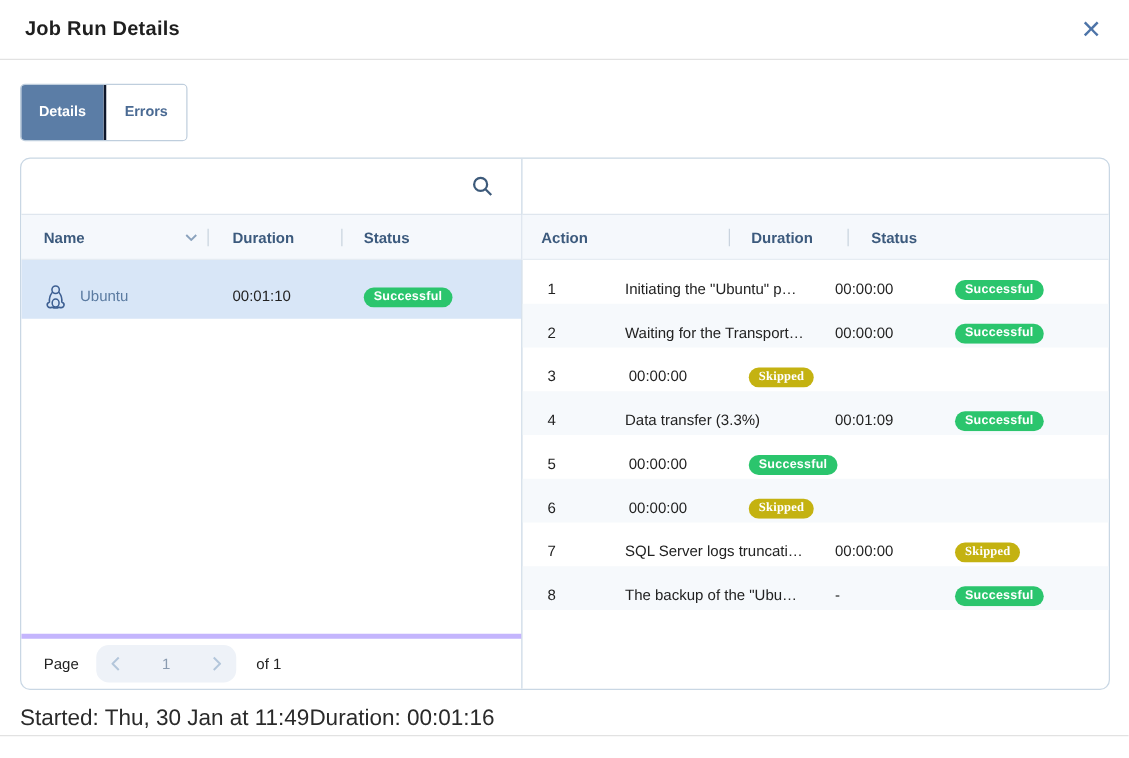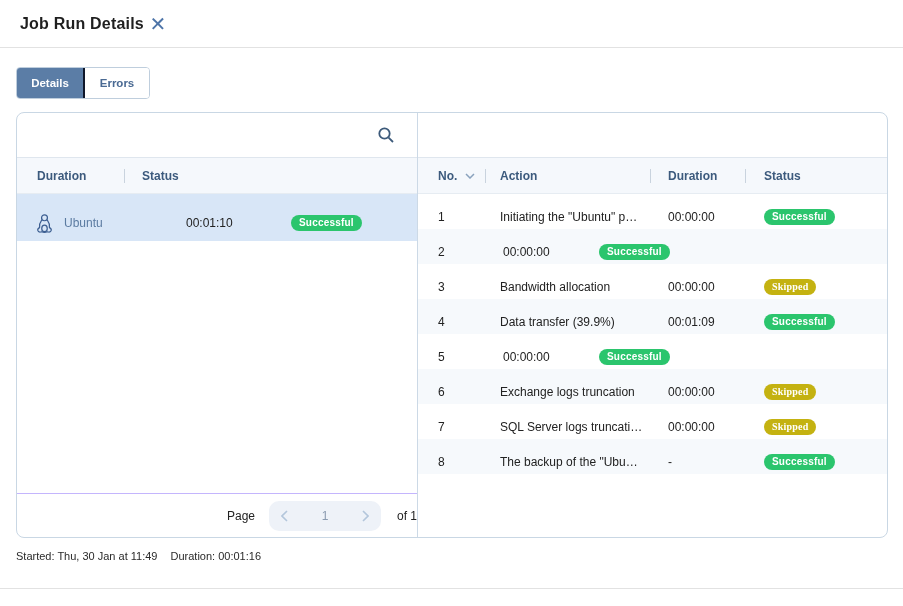--- a/index.html
+++ b/index.html
@@ -1,30 +1,30 @@
 <!DOCTYPE html>
 <html><head>
 <meta charset="utf-8">
 <style>
   * { margin:0; padding:0; box-sizing:border-box; }
   html,body { width:903px; height:606px; background:#fff;
     font-family:"Liberation Sans", sans-serif; overflow:hidden; position:relative; }
 
   
   .dlg-header { height:48px; display:flex; align-items:center;
-    justify-content:flex-start; padding:0 16px 0 20px;
+    justify-content:space-between; padding:0 16px 0 20px;
     border-bottom:1px solid #e2e2e2; }
   .dlg-title { font-size:16px; font-weight:bold; color:#1f1f1f; letter-spacing:.2px; }
   .close-btn { width:28px; height:28px; border:none; background:transparent;
     color:#4d74a8; font-size:20px; line-height:28px; cursor:pointer; }
 
   
   .tabs { display:inline-flex; margin:19px 0 13px 16px;
     border:1px solid #bfcedd; border-radius:4px; overflow:hidden; background:#fff; }
-  .tab { min-width:66px; height:30px; display:flex; align-items:center; justify-content:center;
+  .tab { min-width:66px; height:44px; display:flex; align-items:center; justify-content:center;
     font-size:11.5px; font-weight:bold; color:#4a6a93; background:#fff;
     cursor:pointer; padding:0 12px; }
   .tab.active { background:#5b7da6; color:#fff; }
   .tab:not(.active) { border-left:2px solid #0f172a; }
 
   
   .main { margin:0 15px 0 16px; height:426px; border:1px solid #c9d7e4;
     border-radius:8px; display:flex; overflow:hidden; background:#fff; }
   .pane-left { width:401px; min-width:401px; border-right:1px solid #ccd9e6;
     display:flex; flex-direction:column; }
@@ -66,32 +66,32 @@
 
   .name-cell { display:flex; align-items:center; gap:10px; color:#5b7ba1; }
   .tux-icon { flex:none; display:inline-flex; }
 
   .badge { display:inline-block; padding:2px 8px 3px; border-radius:9px;
     font-size:10px; font-weight:bold; color:#fff; letter-spacing:.2px; }
   .badge.success { background:#2bc56d; }
   .badge.skipped { background:#c4b211;font-family:Liberation Serif, serif; }
 
   
-  .pager-bar { height:44px; border-top:1px solid #c4b5fd; display:flex;
-    align-items:center; padding-left:18px; font-size:12px; color:#222; margin-top:auto;justify-content:flex-end; }
+  .pager-bar { height:44px; border-top:4px solid #c4b5fd; display:flex;
+    align-items:center; padding-left:18px; font-size:12px; color:#222; margin-top:auto; }
   .pager { width:112px; height:30px; background:#eef2f8; border-radius:10px;
     display:flex; align-items:center; justify-content:space-between;
     padding:0 10px; margin:0 16px 0 14px; }
   .pg-btn { border:none; background:transparent; color:#b3c6db; cursor:pointer;
     display:inline-flex; padding:2px; }
   .pg-num { color:#8a9bb0; font-size:12px; width:24px; text-align:center;
     border:none; background:transparent; outline:none; }
 
   
-  .run-footer { margin:12px 16px 0; display:flex; gap:13px; font-size:11px; color:#2a2a2a; }
+  .run-footer { margin:12px 16px 0; display:flex; gap:0; font-size:18px; color:#2a2a2a; }
   .bottom-rule { position:absolute; left:0; right:0; bottom:17px; border-top:1px solid #e2e2e2; }
 </style>
 </head>
 <body>
 
 
 
 
 <div class="dlg-header">
   <div class="dlg-title">Job Run Details</div>
@@ -112,20 +112,28 @@
       <input class="search-input" placeholder="" style="">
       <span class="search-icon">
         <svg viewBox="0 0 18 18" width="18" height="18" fill="none" stroke="#3d5a7a" stroke-width="1.8">
           <circle cx="7.5" cy="7.5" r="5.2"></circle>
             <line x1="11.6" y1="11.6" x2="16" y2="16"></line>
         </svg>
       </span>
     </div>
 
     <div class="thead">
+      <div class="th l-name">
+        <span class="lbl">Name</span>
+        <span class="sort-ico" style="margin-left:auto; margin-right:8px;">
+          <svg viewBox="0 0 10 6" width="10" height="6" fill="none" stroke="#8aa2bd" stroke-width="1.5">
+              <polyline points="1,1 5,5 9,1"></polyline>
+            </svg>
+        </span>
+      </div>
       <div class="th l-dur">
         <span class="lbl">Duration</span>
       </div>
       <div class="th l-stat">
         <span class="lbl">Status</span>
       </div>
     </div>
 
     <div class="rows" id="left-rows">
         <div class="row l-row selected">
@@ -162,28 +170,20 @@
         </button>
       </span>
       <span>of 1</span>
     </div>
   </div>
 
   <div class="pane-right">
     <div class="pane-top-spacer"></div>
 
     <div class="thead">
-      <div class="th r-no">
-        <span class="lbl">No.</span>
-        <span class="sort-ico">
-          <svg viewBox="0 0 10 6" width="10" height="6" fill="none" stroke="#8aa2bd" stroke-width="1.5">
-              <polyline points="1,1 5,5 9,1"></polyline>
-            </svg>
-        </span>
-      </div>
       <div class="th r-act">
         <span class="lbl">Action</span>
       </div>
       <div class="th r-dur">
         <span class="lbl">Duration</span>
       </div>
       <div class="th r-stat">
         <span class="lbl">Status</span>
       </div>
     </div>
@@ -192,51 +192,50 @@
         <div class="row r-row">
     <div class="cell r-no">1</div>
     <div class="cell r-act">Initiating the "Ubuntu" p…</div>
     <div class="cell r-dur">00:00:00</div>
     <div class="cell r-stat">
       <span class="badge success">Successful</span>
     </div>
   </div>
         <div class="row r-row striped">
     <div class="cell r-no">2</div>
+    <div class="cell r-act">Waiting for the Transport…</div>
     <div class="cell r-dur">00:00:00</div>
     <div class="cell r-stat">
       <span class="badge success">Successful</span>
     </div>
   </div>
         <div class="row r-row">
     <div class="cell r-no">3</div>
-    <div class="cell r-act">Bandwidth allocation</div>
     <div class="cell r-dur">00:00:00</div>
     <div class="cell r-stat">
       <span class="badge skipped">Skipped</span>
     </div>
   </div>
         <div class="row r-row striped">
     <div class="cell r-no">4</div>
-    <div class="cell r-act">Data transfer (39.9%)</div>
+    <div class="cell r-act">Data transfer (3.3%)</div>
     <div class="cell r-dur">00:01:09</div>
     <div class="cell r-stat">
       <span class="badge success">Successful</span>
     </div>
   </div>
         <div class="row r-row">
     <div class="cell r-no">5</div>
     <div class="cell r-dur">00:00:00</div>
     <div class="cell r-stat">
       <span class="badge success">Successful</span>
     </div>
   </div>
         <div class="row r-row striped">
     <div class="cell r-no">6</div>
-    <div class="cell r-act">Exchange logs truncation</div>
     <div class="cell r-dur">00:00:00</div>
     <div class="cell r-stat">
       <span class="badge skipped">Skipped</span>
     </div>
   </div>
         <div class="row r-row">
     <div class="cell r-no">7</div>
     <div class="cell r-act">SQL Server logs truncati…</div>
     <div class="cell r-dur">00:00:00</div>
     <div class="cell r-stat">

